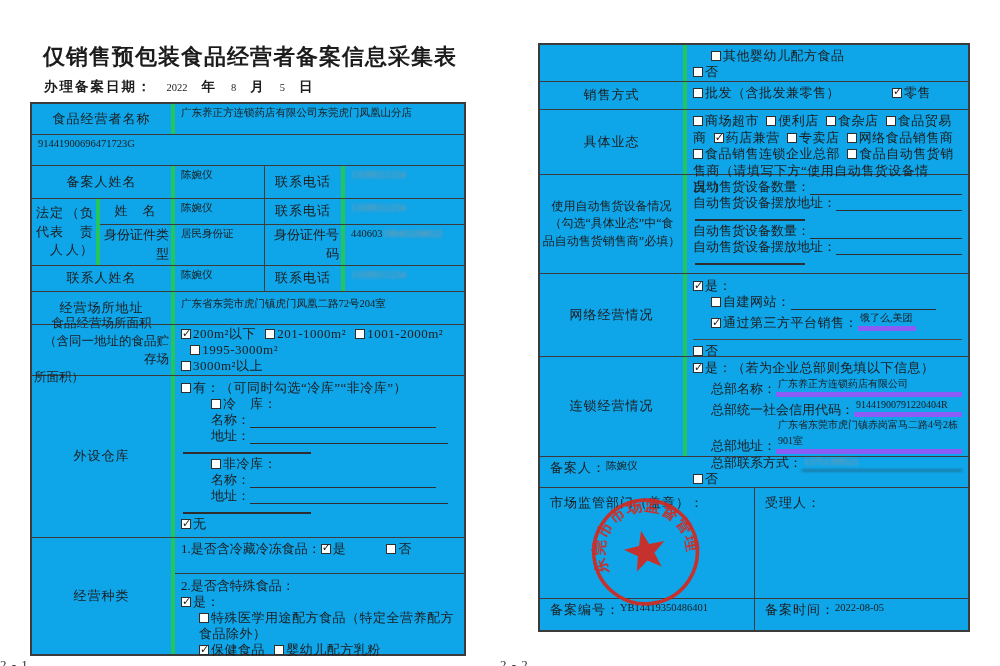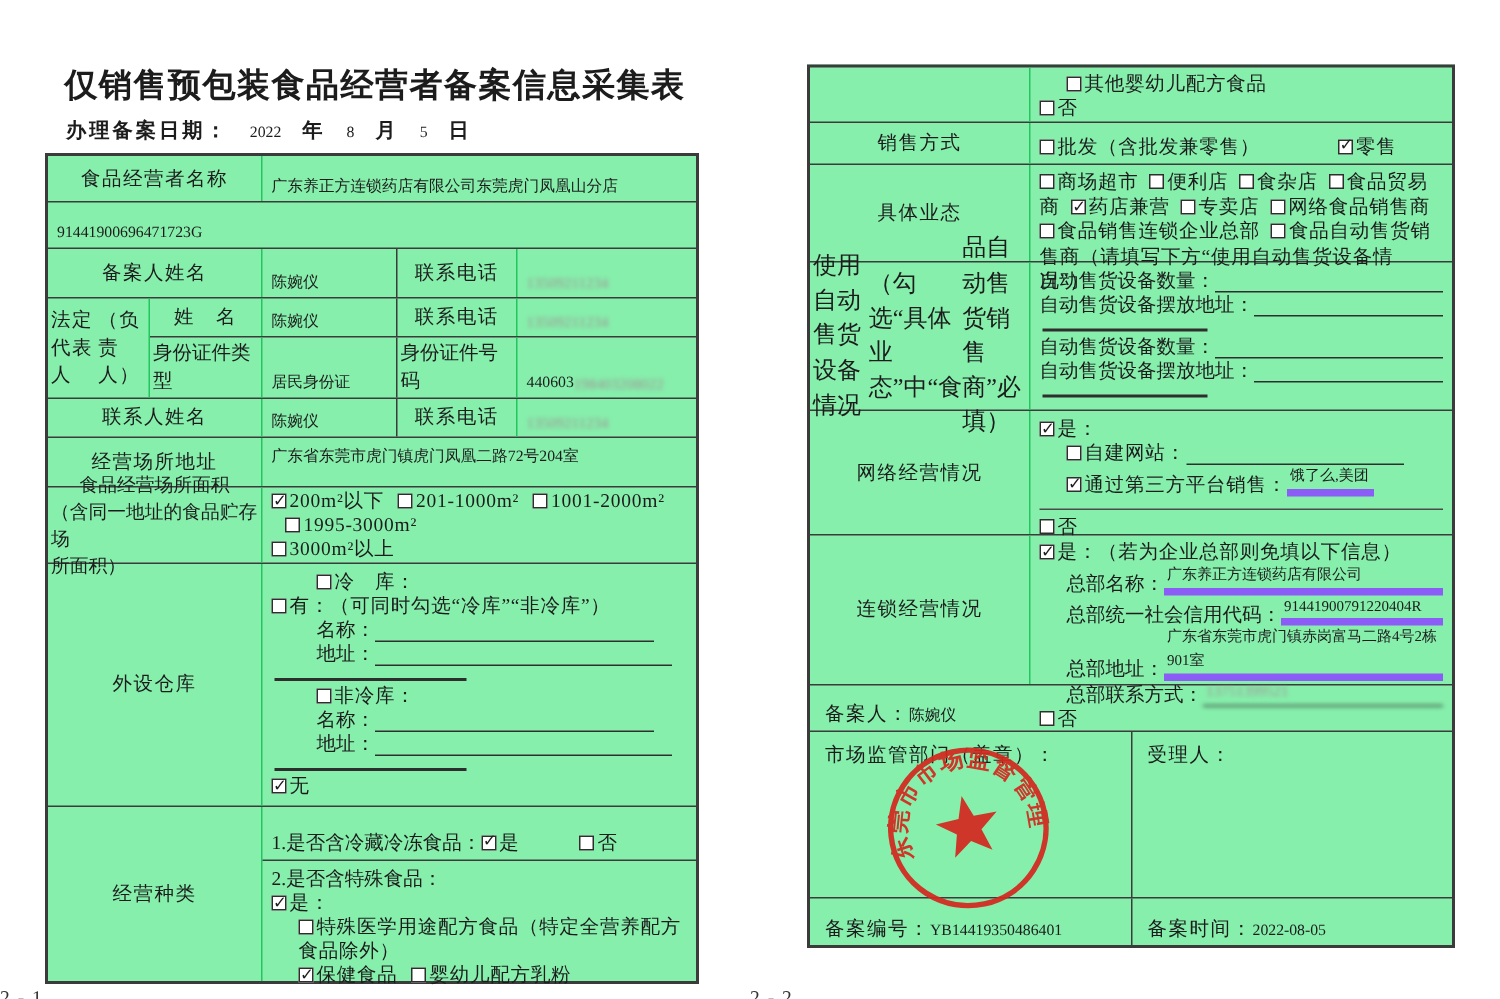--- a/index.html
+++ b/index.html
@@ -11,32 +11,32 @@
   *{box-sizing:border-box}
   .page{position:absolute;top:16px;width:500px;height:654px;background:#fff}
   #page1{left:0}
   #page2{left:500px}
 
   .doc-title{position:absolute;left:0;top:26px;width:500px;text-align:center;
     font-size:22px;font-weight:bold;letter-spacing:1px}
   .date-line{position:absolute;left:44px;top:62px;font-size:13.5px;font-weight:bold;letter-spacing:2px}
   .date-line .num{font-weight:normal;font-size:10.5px;letter-spacing:0;margin:0 14px}
 
-  .tbl{position:absolute;border:2px solid #3b3b3b;background:#86efac}
+  .tbl{position:absolute;border:2px solid #3b3b3b;background:#0ea5e9}
   #tbl1{left:30px;top:86px;width:436px}
   #tbl2{left:38px;top:27px;width:432px}
   .row{display:flex;border-top:1px solid #3b3b3b}
   .row:first-child{border-top:none}
-  .lab{border-right:1px solid #22c55e;display:flex;align-items:center;justify-content:center;
-    text-align:left;font-size:13px;line-height:1.45;letter-spacing:1px;padding:1px 2px;flex-shrink:0}
+  .lab{border-right:4px solid #22c55e;display:flex;align-items:center;justify-content:center;
+    text-align:right;font-size:13px;line-height:1.45;letter-spacing:1px;padding:1px 2px;flex-shrink:0}
   .vcell{padding:2px 6px;font-size:13px;line-height:1.35;position:relative}
   .vcell.mid{border-right:1px solid #3b3b3b}
   .flex1{flex:1;min-width:0}
   .vtext{font-size:10.5px;letter-spacing:0}
-  .vcenter{display:flex;align-items:flex-end}
+  .vcenter{display:flex;align-items:flex-start}
   .subcol{flex:1;display:flex;flex-direction:column;min-width:0}
   .subrow{display:flex;flex:1}
   .subrow + .subrow{border-top:1px solid #3b3b3b}
 
   .opt{white-space:normal}
   .opt .cb{display:inline-block;width:10px;height:10px;border:1px solid #2e2e2e;background:#fff;
     margin-right:2px;vertical-align:-1px;position:relative}
   .opt[data-checked="true"] .cb::after{content:"✓";position:absolute;left:0px;top:-4px;
     font-size:11px;font-weight:bold;color:#1c1c1c;font-family:"DejaVu Sans",sans-serif}
   .optlab{letter-spacing:0.5px}
@@ -157,22 +157,22 @@
         </div>
         <div class="line">
           <span class="opt" data-checked="false"><span class="cb"></span><span class="optlab">3000m²以上</span></span>
         </div>
       </div>
     </div>
 
     <div class="row" style="height:162px">
       <div class="lab" style="width:143px">外设仓库</div>
       <div class="vcell flex1" style="padding-top:4px">
+        <div class="line"><span class="opt" data-checked="false"><span class="cb"></span><span class="optlab">有：（可同时勾选“冷库”“非冷库”）</span></span></div>
         <div class="line indent2"><span class="opt" data-checked="false"><span class="cb"></span><span class="optlab">冷　库：</span></span></div>
-        <div class="line"><span class="opt" data-checked="false"><span class="cb"></span><span class="optlab">有：（可同时勾选“冷库”“非冷库”）</span></span></div>
         <div class="line indent2 fline">
             <span>名称：</span>
             <span class="bl" style="width:186px"></span>
           </div>
         <div class="line indent2 fline">
             <span>地址：</span>
             <span class="bl" style="width:198px"></span>
           </div>
         <div class="blshort"></div>
         <div class="line indent2"><span class="opt" data-checked="false"><span class="cb"></span><span class="optlab">非冷库：</span></span></div>
@@ -250,21 +250,21 @@
         <span class="opt" data-checked="false"><span class="cb"></span><span class="optlab">食品贸易商</span></span><span class="gap" style="width:4px"></span>
         <span class="opt" data-checked="true"><span class="cb"></span><span class="optlab">药店兼营</span></span><span class="gap" style="width:4px"></span>
         <span class="opt" data-checked="false"><span class="cb"></span><span class="optlab">专卖店</span></span><span class="gap" style="width:4px"></span>
         <span class="opt" data-checked="false"><span class="cb"></span><span class="optlab">网络食品销售商</span></span><span class="gap" style="width:4px"></span>
         <span class="opt" data-checked="false"><span class="cb"></span><span class="optlab">食品销售连锁企业总部</span></span><span class="gap" style="width:4px"></span>
         <span class="opt" data-checked="false"><span class="cb"></span><span class="optlab">食品自动售货销售商（请填写下方“使用自动售货设备情况”）</span></span>
       </div>
     </div>
 
     <div class="row" style="height:99px">
-      <div class="lab" style="width:147px;font-size:16px;letter-spacing:0">
+      <div class="lab" style="width:147px;flex-direction:column;font-size:12px;letter-spacing:0">
         <span>使用自动售货设备情况</span>
         <span>（勾选“具体业态”中“食</span>
         <span>品自动售货销售商”必填）</span>
       </div>
       <div class="vcell flex1" style="padding-top:4px">
         <div class="line fline">
             <span>自动售货设备数量：</span>
             <span class="bl" style="flex:1"></span>
           </div>
         <div class="line fline">

